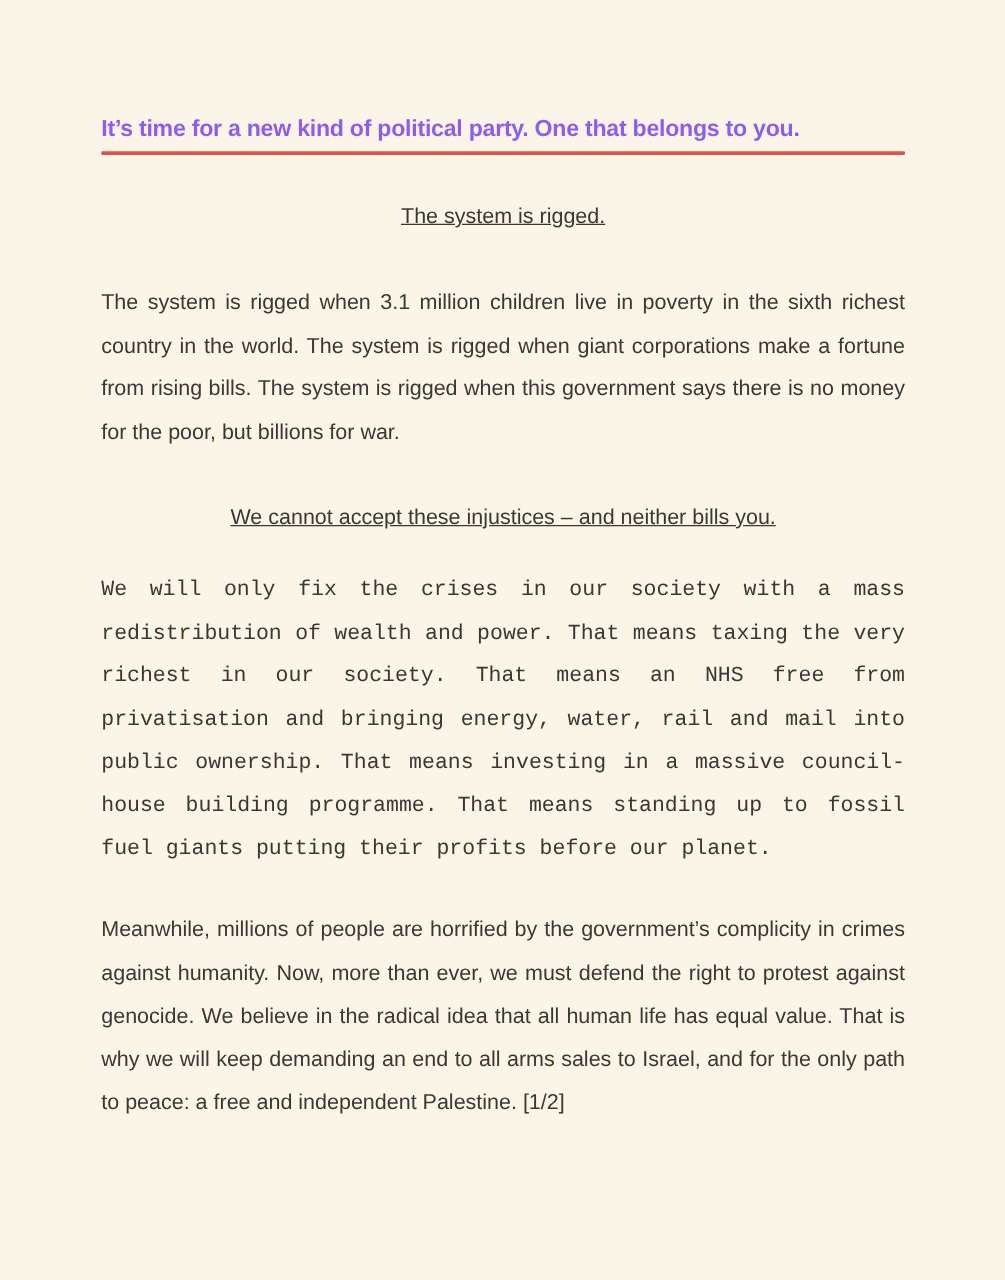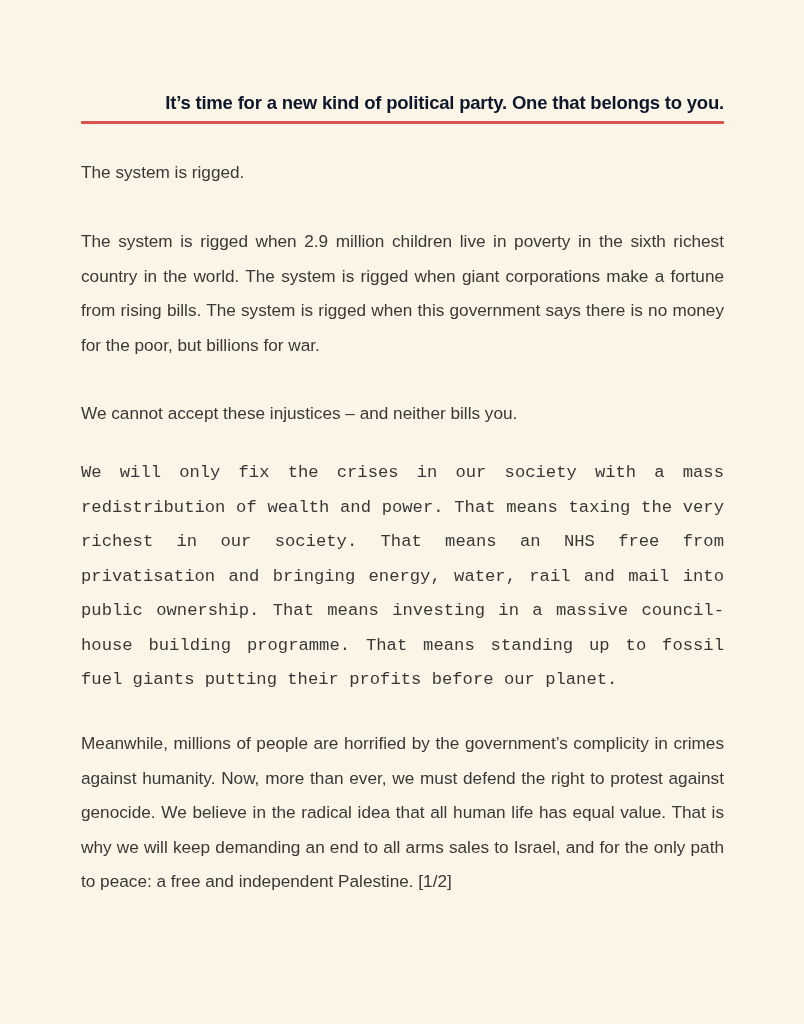--- a/index.html
+++ b/index.html
@@ -19,24 +19,24 @@
       position: absolute;
       left: 81px;
       top: 0;
       width: 643px;
     }
     .headline {
       position: absolute;
       left: 0;
       top: 92px;
       width: 643px;
-      text-align: right;
+      text-align: left;
       font-size: 18.5px;
       font-weight: bold;
-      color: #0f172a;
+      color: #8b5cf6;
       letter-spacing: -0.2px;
       white-space: nowrap;
     }
     .rule {
       position: absolute;
       left: 0;
       top: 121px;
       width: 643px;
       height: 3px;
       background: #d9534f;
@@ -46,33 +46,34 @@
       position: absolute;
       left: 0;
       width: 643px;
       font-size: 17.2px;
       line-height: 34.5px;
       margin: 0;
       text-align: justify;
       color: #3a3835;
     }
     .para.single {
-      text-align: left;
+      text-align: center;
+      text-decoration: underline;
     }
     #p0 { top: 155px; }
     #p1 { top: 224px; }
     #p2 { top: 396px; }
     #p3 { top: 456px; font-family: Liberation Mono, monospace; }
     #p4 { top: 726px; }
   </style>
 </head>
 <body>
 
 <div class="page">
   <div class="headline">It’s time for a new kind of political party. One that belongs to you.</div>
   <div class="rule"></div>
 
   <p id="p0" class="para single">The system is rigged.</p>
-  <p id="p1" class="para">The system is rigged when 2.9 million children live in poverty in the sixth richest country in the world. The system is rigged when giant corporations make a fortune from rising bills. The system is rigged when this government says there is no money for the poor, but billions for war.</p>
+  <p id="p1" class="para">The system is rigged when 3.1 million children live in poverty in the sixth richest country in the world. The system is rigged when giant corporations make a fortune from rising bills. The system is rigged when this government says there is no money for the poor, but billions for war.</p>
   <p id="p2" class="para single">We cannot accept these injustices – and neither bills you.</p>
   <p id="p3" class="para">We will only fix the crises in our society with a mass redistribution of wealth and power. That means taxing the very richest in our society. That means an NHS free from privatisation and bringing energy, water, rail and mail into public ownership. That means investing in a massive council-house building programme. That means standing up to fossil fuel giants putting their profits before our planet.</p>
   <p id="p4" class="para">Meanwhile, millions of people are horrified by the government’s complicity in crimes against humanity. Now, more than ever, we must defend the right to protest against genocide. We believe in the radical idea that all human life has equal value. That is why we will keep demanding an end to all arms sales to Israel, and for the only path to peace: a free and independent Palestine. [1/2]</p>
 </div>
 
 </body></html>

